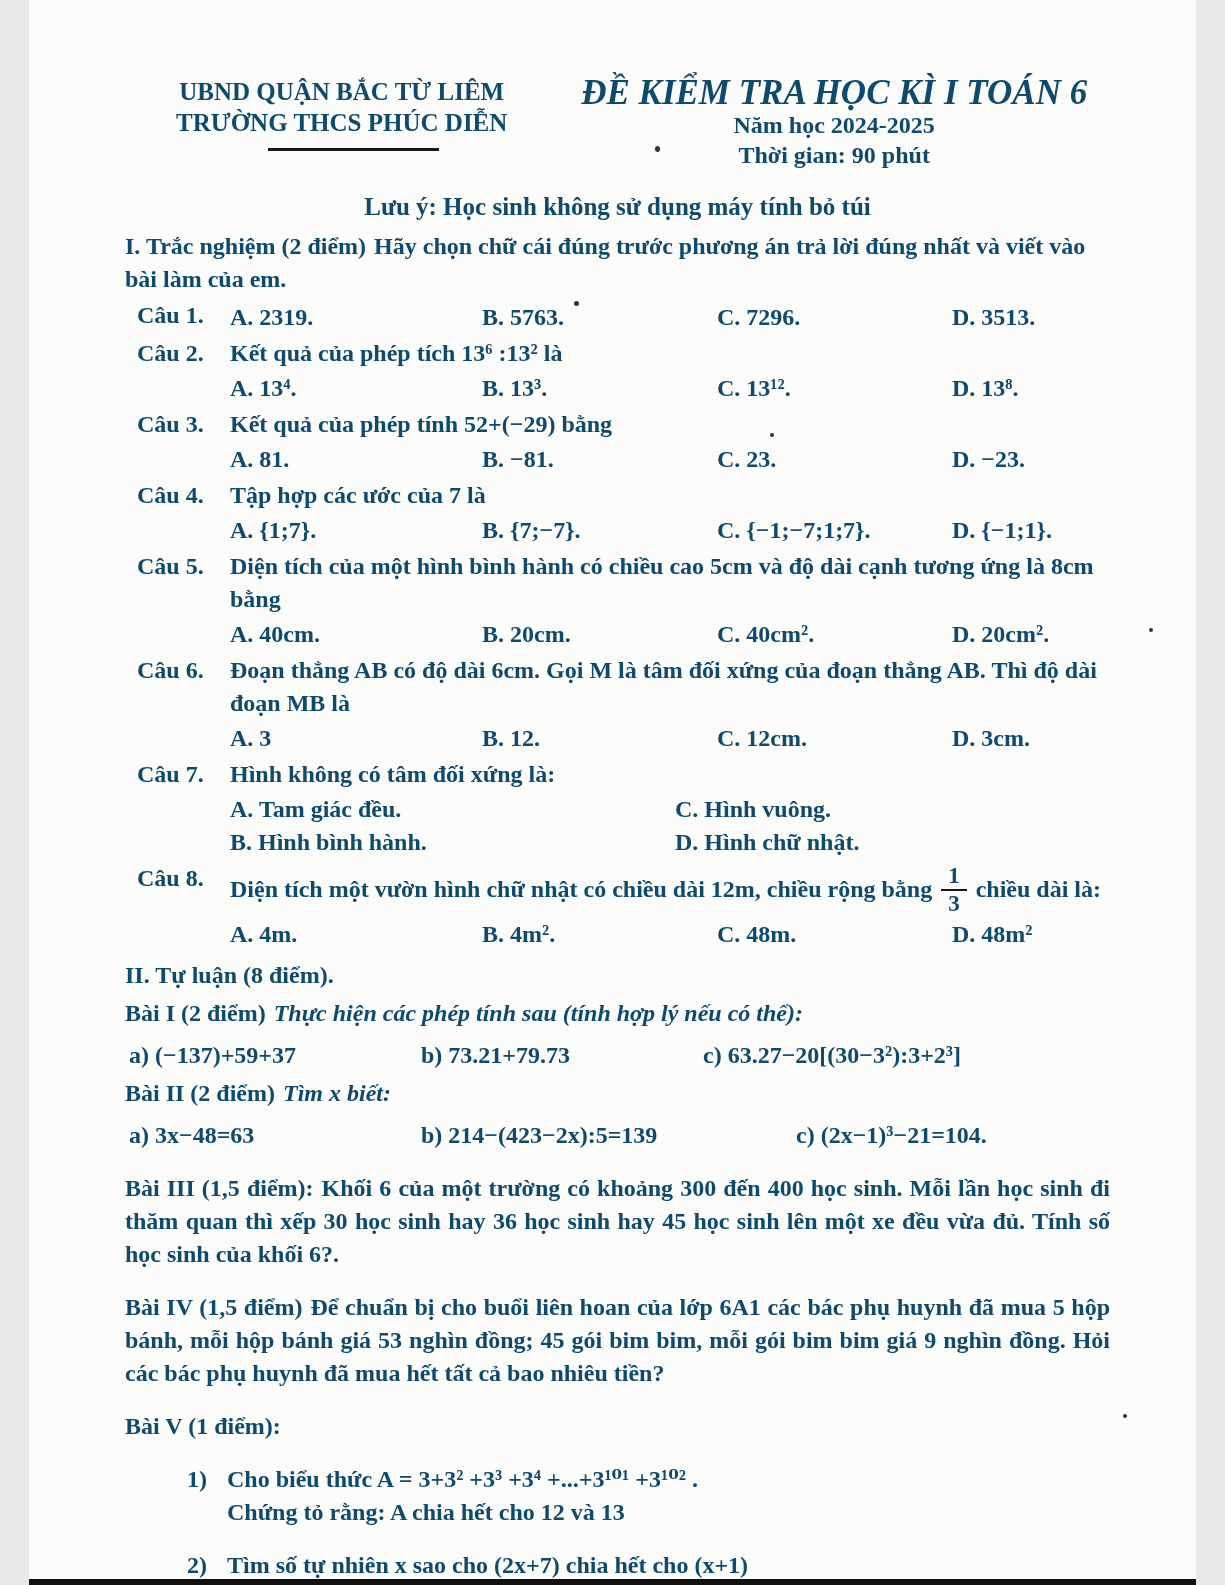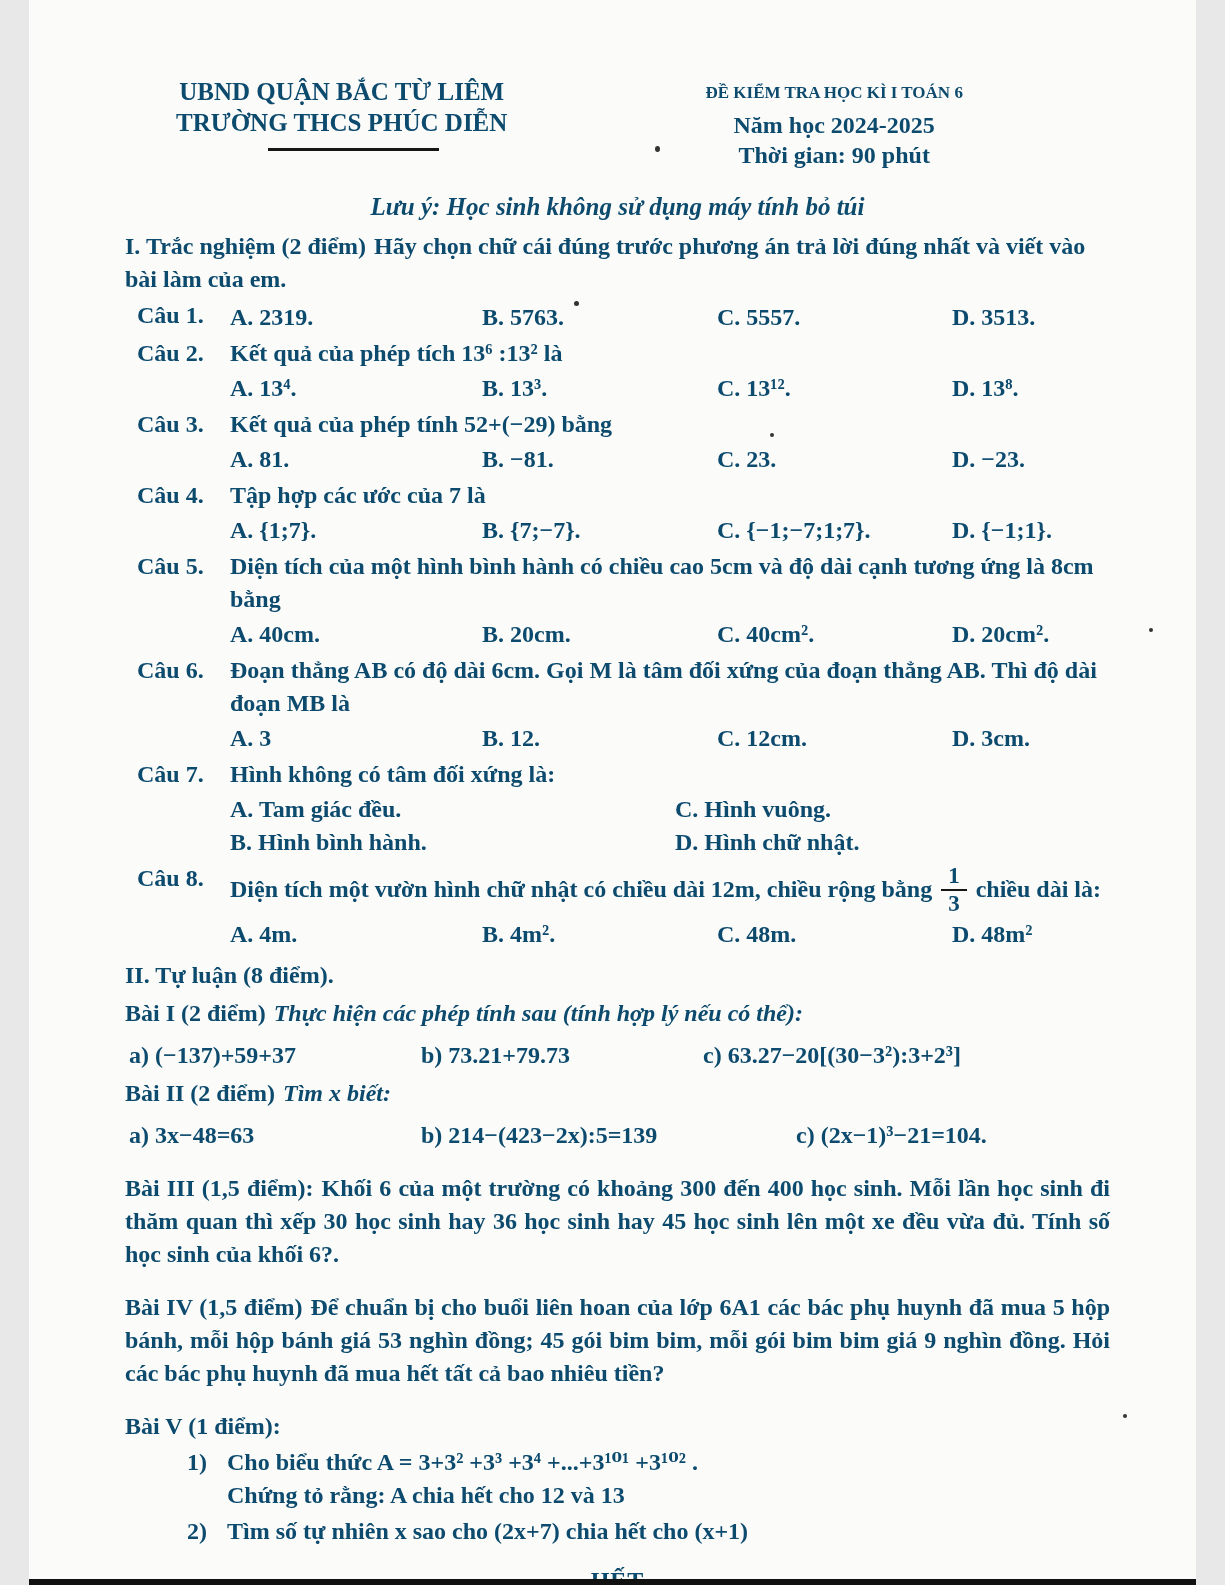--- a/index.html
+++ b/index.html
@@ -14,24 +14,24 @@
     font-size:24px;
     line-height:33px;
     overflow:hidden;
   }
   .content{padding:76px 86px 0 96px;}
 
   
   .hdr{display:flex;align-items:flex-start;}
   .hdr-left{width:44%;text-align:center;font-size:25px;line-height:31px;}
   .hdr-right{flex:1;text-align:center;font-size:24px;line-height:30px;}
-  .hdr-title{font-size:17px;line-height:34px;}
+  .hdr-title{font-size:35px;line-height:34px;font-style:italic;}
   .ul-part{border-bottom:3px solid #161616;padding-bottom:12px;}
 
-  .note{text-align:center;font-style:italic;font-size:25px;margin-top:20px;}
+  .note{text-align:center;font-size:25px;margin-top:20px;}
 
   .sec-head{margin-top:7px;}
   .sec-head .instr{margin-left:8px;}
 
   
   .q{display:grid;grid-template-columns:105px 1fr;margin-top:3px;}
   .qlabel{padding-left:12px;}
   .opts{display:grid;grid-template-columns:232px 215px 215px auto;margin-top:2px;gap:20px;}
   .opts2{display:grid;grid-template-columns:445px auto;margin-top:2px;}
   .q8line{display:flex;align-items:center;flex-wrap:wrap;}
@@ -40,21 +40,21 @@
   .frac .den{display:block;padding-top:1px;}
 
   
   .sec2-head{margin-top:8px;}
   .bai-head{margin-top:5px;}
   .bai-head .instr{font-style:italic;margin-left:8px;}
   .parts1{display:grid;grid-template-columns:292px 282px auto;margin:9px 0 4px 4px;}
   .parts2{display:grid;grid-template-columns:292px 375px auto;margin:9px 0 4px 4px;}
   .para{text-align:justify;margin-top:20px;}
   .para .lbl{margin-right:8px;}
-  .b5-item{margin-left:62px;margin-top:3px;}
+  .b5-item{margin-left:62px;margin-top:20px;}
   .b5-num{display:inline-block;width:40px;}
   .b5-sub{margin-left:102px;}
 
   .end-mark{text-align:center;margin-top:16px;letter-spacing:1px;}
 
   .bottom-bar{position:absolute;left:0;right:0;bottom:0;height:6px;background:#111;}
   .speck{position:absolute;background:#333;border-radius:50%;}
 </style>
 </head>
 <body>
@@ -79,21 +79,21 @@
     <div class="sec-head">
       <b>I. Trắc nghiệm (2 điểm)</b><span class="instr">Hãy chọn chữ cái đúng trước phương án trả lời đúng nhất và viết vào bài làm của em.</span>
     </div>
 
     <div class="q">
       <span class="qlabel">Câu 1.</span>
       <div>
         <div class="opts">
           <span>A. 2319.</span>
           <span>B. 5763.</span>
-          <span>C. 5557.</span>
+          <span>C. 7296.</span>
           <span>D. 3513.</span>
         </div>
       </div>
     </div>
 
     <div class="q">
       <span class="qlabel">Câu 2.</span>
       <div>
         <div>Kết quả của phép tích 13⁶ :13² là</div>
         <div class="opts">

